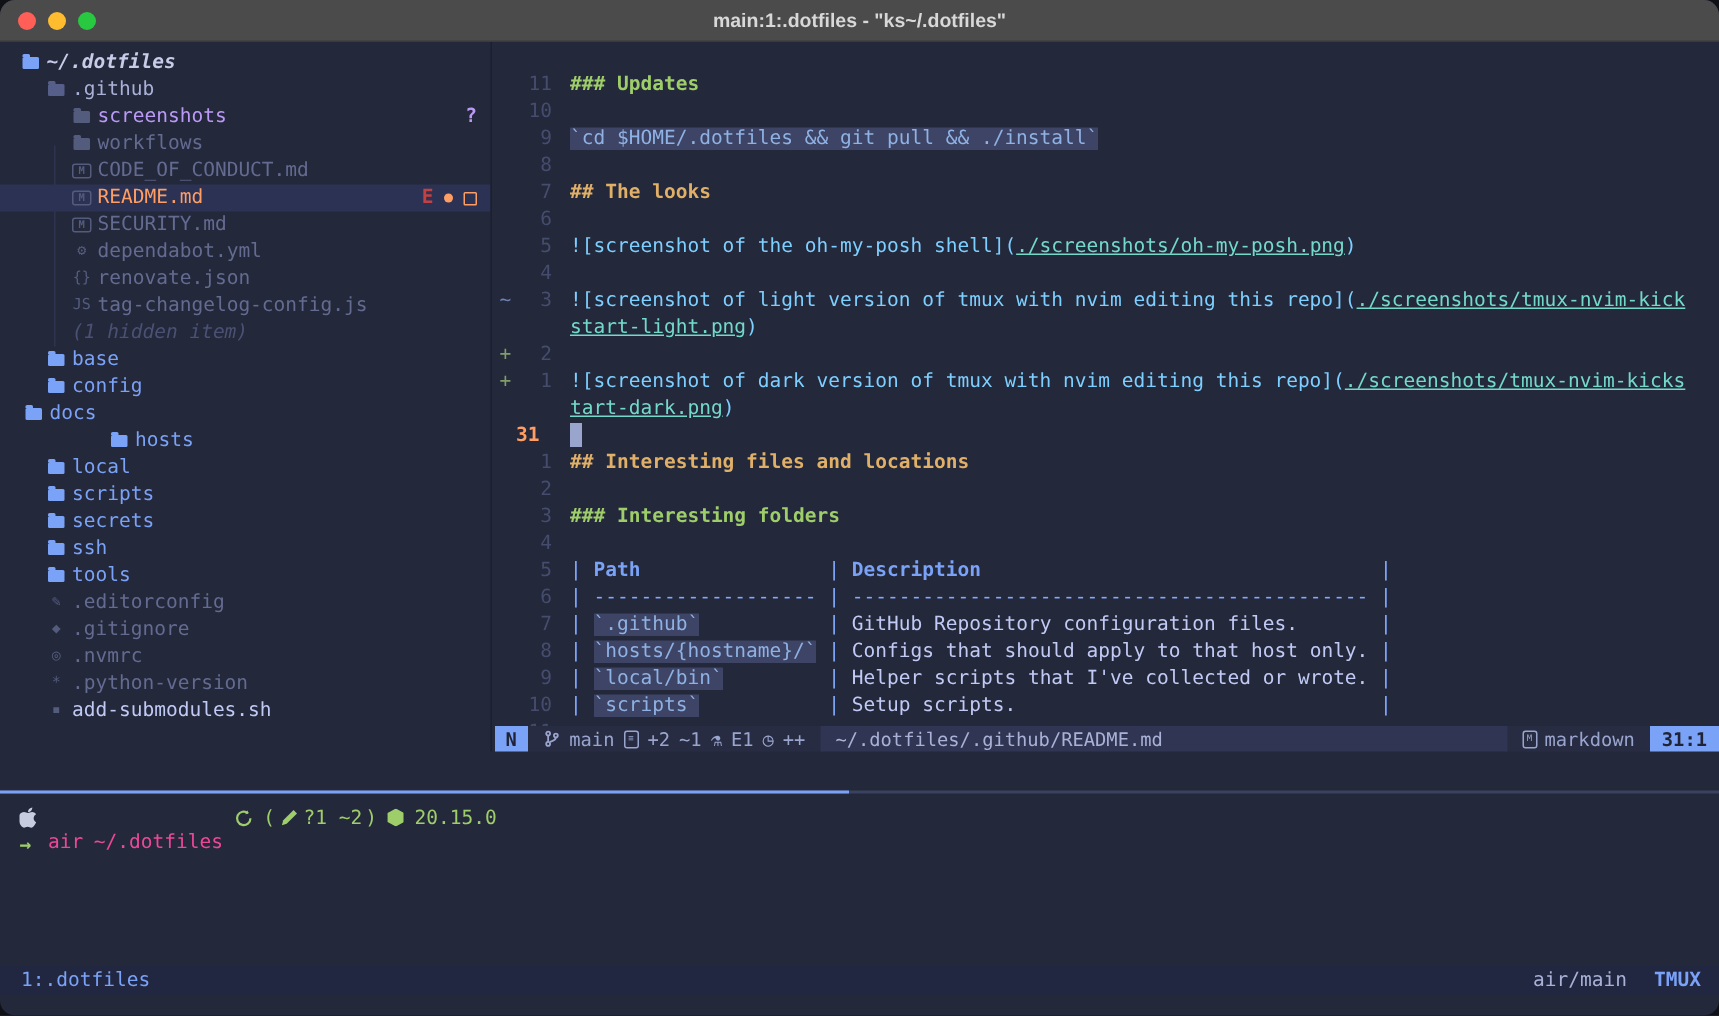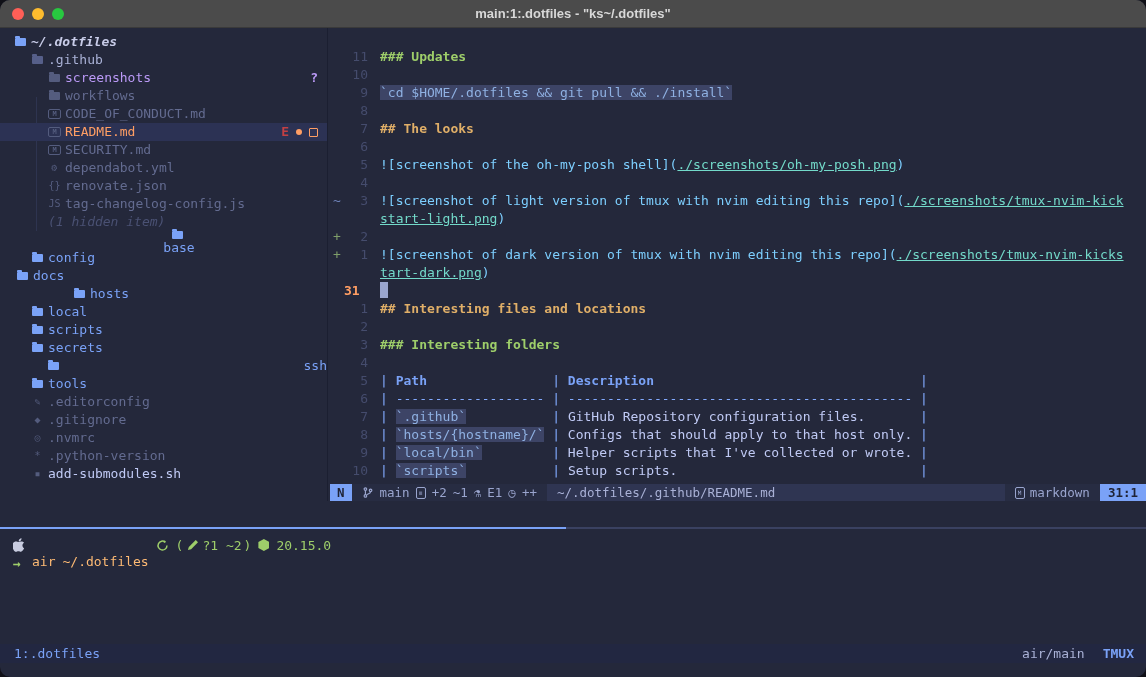--- a/index.html
+++ b/index.html
@@ -82,21 +82,21 @@
   .sl-pos{background:var(--blue);color:#1f2335;font-weight:bold;padding:0 8px;height:100%;
     display:flex;align-items:center;}
   .sl-ico{display:inline-flex;align-items:center;color:var(--sltx);}
   .mini-doc{width:10px;height:12px;border:1px solid var(--sltx);border-radius:2px;
     font-size:6px;display:inline-flex;align-items:center;justify-content:center;}
   
   .pane-divider{position:absolute;left:0;top:527px;width:100%;height:2px;background:#3a4161;}
   .pane-divider .active{position:absolute;left:0;top:0;width:566px;height:2px;background:var(--blue);}
   .prompt{position:absolute;left:0;top:536px;width:100%;height:18px;display:flex;
     align-items:center;gap:7px;padding-left:13px;font-size:13px;white-space:pre;}
-  .p-host,.p-cwd{color:#fdba74;margin-top:33px;}
+  .p-host,.p-cwd{color:#ec4899;margin-top:33px;}
   .p-git,.p-node{color:var(--green);}
   .hex{width:11px;height:12px;background:var(--green);
     clip-path:polygon(50% 0,100% 25%,100% 75%,50% 100%,0 75%,0 25%);}
   .prompt2{position:absolute;left:13px;top:554px;height:18px;display:flex;align-items:center;
     color:var(--green);font-weight:bold;font-size:13px;}
   
   .tmuxbar{position:absolute;left:0;top:644px;width:100%;height:19px;background:#222741;
     display:flex;align-items:center;font-size:13px;white-space:pre;gap:34px;}
   .tm-left{color:var(--blue);padding-left:14px;}
   .tm-right{margin-left:auto;display:flex;align-items:center;gap:18px;padding-right:12px;}
@@ -124,28 +124,28 @@
       <div class="tree-row" style="padding-left: 31px;"><span class="icn"><span class="fold blue" style="background: rgb(86, 95, 137);"></span></span><span class="lbl open">.github</span></div>
       <div class="tree-row" style="padding-left: 48px;"><span class="icn"><span class="fold"></span></span><span class="lbl untracked">screenshots</span><span class="row-end"><span class="badge-q">?</span></span></div>
       <div class="tree-row" style="padding-left: 48px;"><span class="icn"><span class="fold"></span></span><span class="lbl dim">workflows</span></div>
       <div class="tree-row" style="padding-left: 48px;"><span class="icn"><span class="boxfile">M</span></span><span class="lbl dim">CODE_OF_CONDUCT.md</span></div>
       <div class="tree-row sel" style="padding-left: 48px;"><span class="icn"><span class="boxfile">M</span></span><span class="lbl selected">README.md</span><span class="row-end"><span class="mark-e">E</span><span class="mark-dot"></span><span class="mark-sq"></span></span></div>
       <div class="tree-row" style="padding-left: 48px;"><span class="icn"><span class="boxfile">M</span></span><span class="lbl dim">SECURITY.md</span></div>
       <div class="tree-row" style="padding-left: 48px;"><span class="icn">⚙</span><span class="lbl dim">dependabot.yml</span></div>
       <div class="tree-row" style="padding-left: 48px;"><span class="icn">{}</span><span class="lbl dim">renovate.json</span></div>
       <div class="tree-row" style="padding-left: 48px;"><span class="icn">JS</span><span class="lbl dim">tag-changelog-config.js</span></div>
       <div class="tree-row" style="padding-left: 48px;"><span class="lbl hidden">(1 hidden item)</span></div>
-      <div class="tree-row" style="padding-left: 31px; flex-direction: column;"><span class="icn"><span class="fold blue"></span></span><span class="lbl folder">base</span></div>
+      <div class="tree-row" style="padding-left: 31px;"><span class="icn"><span class="fold blue"></span></span><span class="lbl folder">base</span></div>
       <div class="tree-row" style="padding-left: 31px;"><span class="icn"><span class="fold blue"></span></span><span class="lbl folder">config</span></div>
       <div class="tree-row" style="padding-left: 16px;"><span class="icn"><span class="fold blue"></span></span><span class="lbl folder">docs</span></div>
       <div class="tree-row" style="padding-left: 46px; margin-left: 27px;"><span class="icn"><span class="fold blue"></span></span><span class="lbl folder">hosts</span></div>
       <div class="tree-row" style="padding-left: 31px;"><span class="icn"><span class="fold blue"></span></span><span class="lbl folder">local</span></div>
       <div class="tree-row" style="padding-left: 31px;"><span class="icn"><span class="fold blue"></span></span><span class="lbl folder">scripts</span></div>
       <div class="tree-row" style="padding-left: 31px;"><span class="icn"><span class="fold blue"></span></span><span class="lbl folder">secrets</span></div>
-      <div class="tree-row" style="padding-left: 47px; justify-content: space-between;"><span class="icn"><span class="fold blue"></span></span><span class="lbl folder">ssh</span></div>
+      <div class="tree-row" style="padding-left: 31px;"><span class="icn"><span class="fold blue"></span></span><span class="lbl folder">ssh</span></div>
       <div class="tree-row" style="padding-left: 31px;"><span class="icn"><span class="fold blue"></span></span><span class="lbl folder">tools</span></div>
       <div class="tree-row" style="padding-left: 31px;"><span class="icn">✎</span><span class="lbl dim">.editorconfig</span></div>
       <div class="tree-row" style="padding-left: 31px;"><span class="icn">◆</span><span class="lbl dim">.gitignore</span></div>
       <div class="tree-row" style="padding-left: 31px;"><span class="icn">◎</span><span class="lbl dim">.nvmrc</span></div>
       <div class="tree-row" style="padding-left: 31px;"><span class="icn">*</span><span class="lbl dim">.python-version</span></div>
       <div class="tree-row" style="padding-left: 31px;"><span class="icn">▪</span><span class="lbl file">add-submodules.sh</span></div>
     </div>
   <div class="vsep"></div>
 
   <div class="editor" id="editor">

